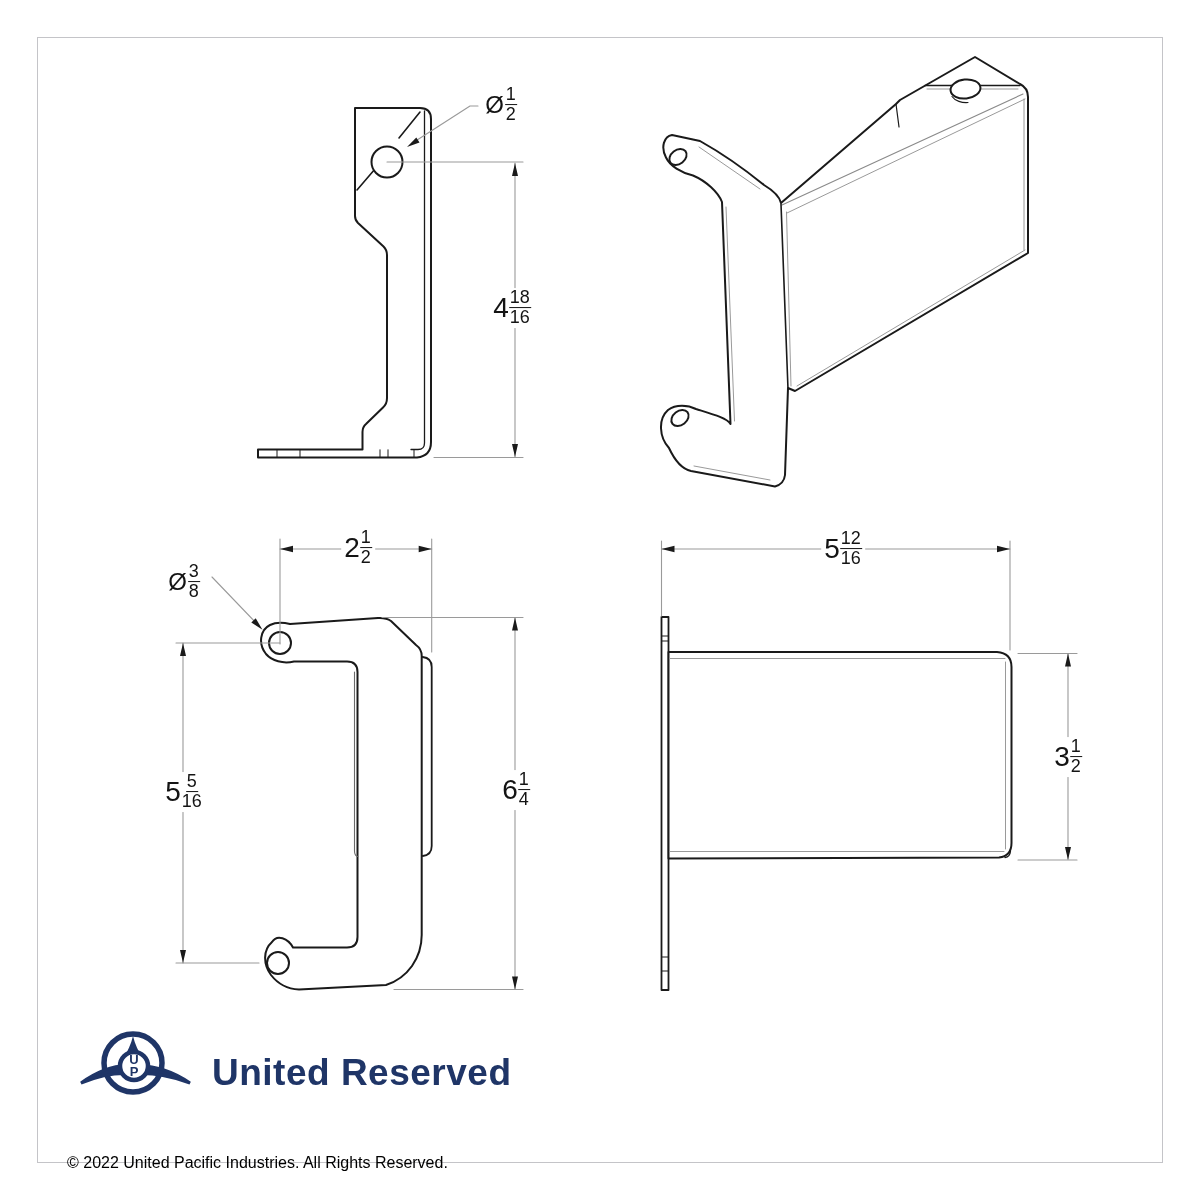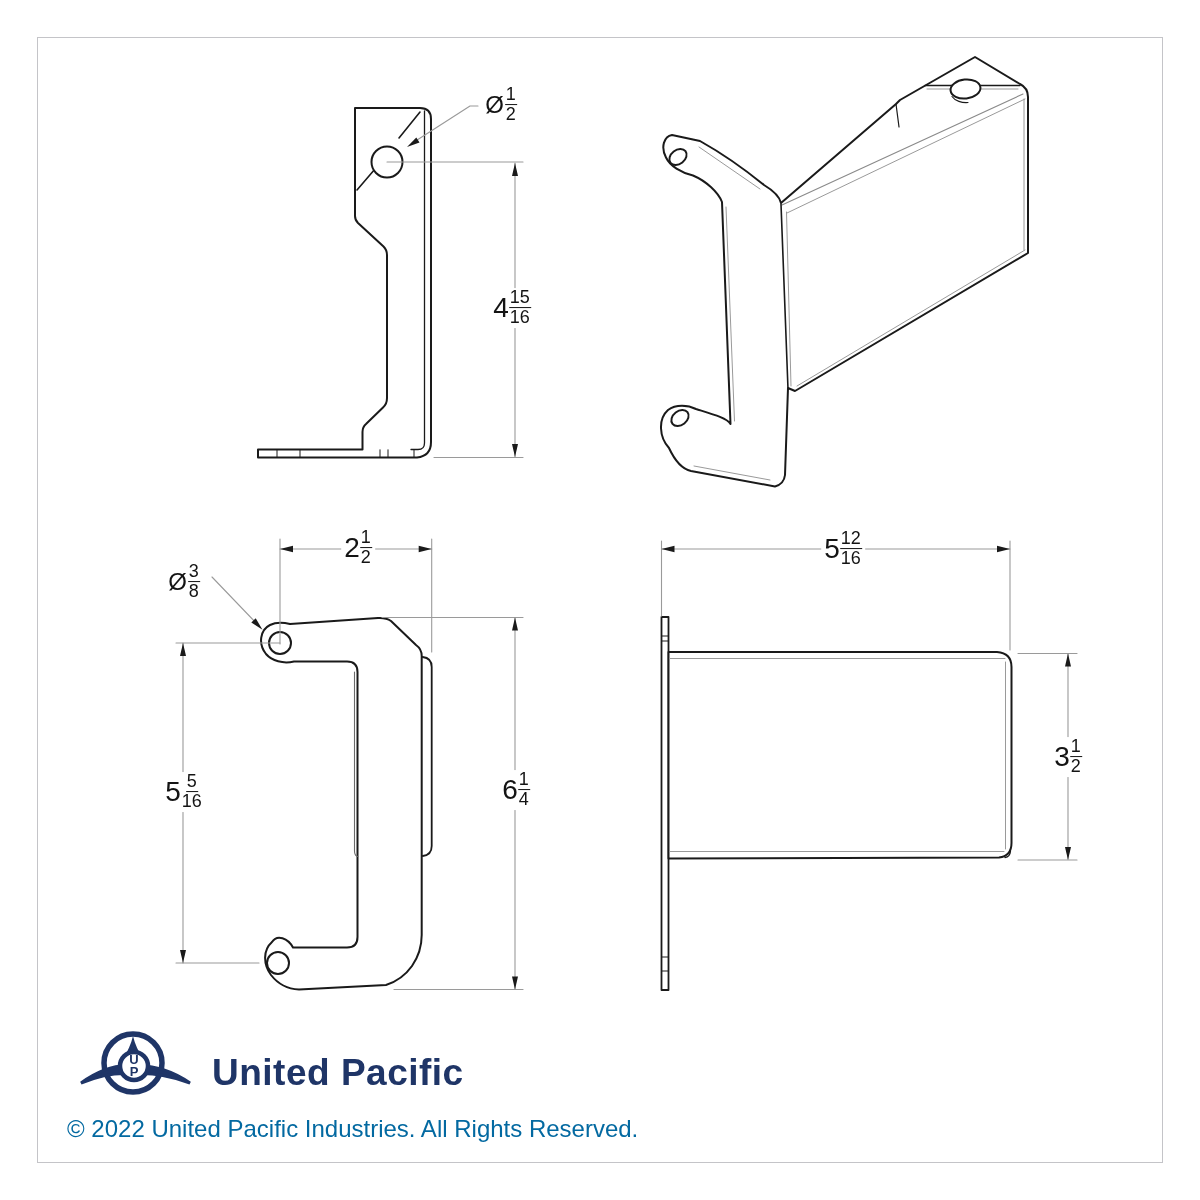--- a/index.html
+++ b/index.html
@@ -11,21 +11,21 @@
   .dim{position:absolute;transform:translate(-50%,-50%);display:flex;align-items:center;
        background:#fff;padding:0 3px;color:#141414;white-space:nowrap;}
   .dim .whole{font-size:28px;line-height:1;}
   .dim .dia{font-size:24px;line-height:1;padding-right:1px;}
   .frac{display:inline-flex;flex-direction:column;align-items:center;
         font-size:18px;line-height:1.08;}
   .frac .fn{border-bottom:1.7px solid #141414;padding:0 1px;}
   .frac .fd{padding:0 1px;}
   #company-name{position:absolute;left:212px;top:1052px;font-size:37px;font-weight:bold;
         color:#1f3567;letter-spacing:0.5px;}
-  #copyright{position:absolute;left:67px;top:1115px;font-size:24px;color:#0369a1;}
+  #copyright{position:absolute;left:67px;top:1154px;font-size:16px;color:#000000;}
 </style>
 </head>
 <body>
 
 <div id="page">
   <div id="frame"></div>
 
   <svg width="1200" height="1200" viewBox="0 0 1200 1200">
 
     <g stroke-linejoin="round" stroke-linecap="round">
@@ -169,21 +169,21 @@
     <span class="dia">Ø</span>
       <span class="whole"></span>
       <span class="frac">
         <span class="fn">1</span>
         <span class="fd">2</span>
       </span>
   </div>
   <div class="dim" style="left:512px;top:308px;">
     <span class="whole">4</span>
       <span class="frac">
-        <span class="fn">15</span>
+        <span class="fn">18</span>
         <span class="fd">16</span>
       </span>
   </div>
   <div class="dim" style="left:358px;top:548px;">
     <span class="whole">2</span>
       <span class="frac">
         <span class="fn">1</span>
         <span class="fd">2</span>
       </span>
   </div>
@@ -217,15 +217,15 @@
       </span>
   </div>
   <div class="dim" style="left:1068px;top:757px;">
     <span class="whole">3</span>
       <span class="frac">
         <span class="fn">1</span>
         <span class="fd">2</span>
       </span>
   </div>
 
-  <div id="company-name">United Pacific</div>
+  <div id="company-name">United Reserved</div>
   <div id="copyright">© 2022 United Pacific Industries. All Rights Reserved.</div>
 </div>
 
 </body></html>

